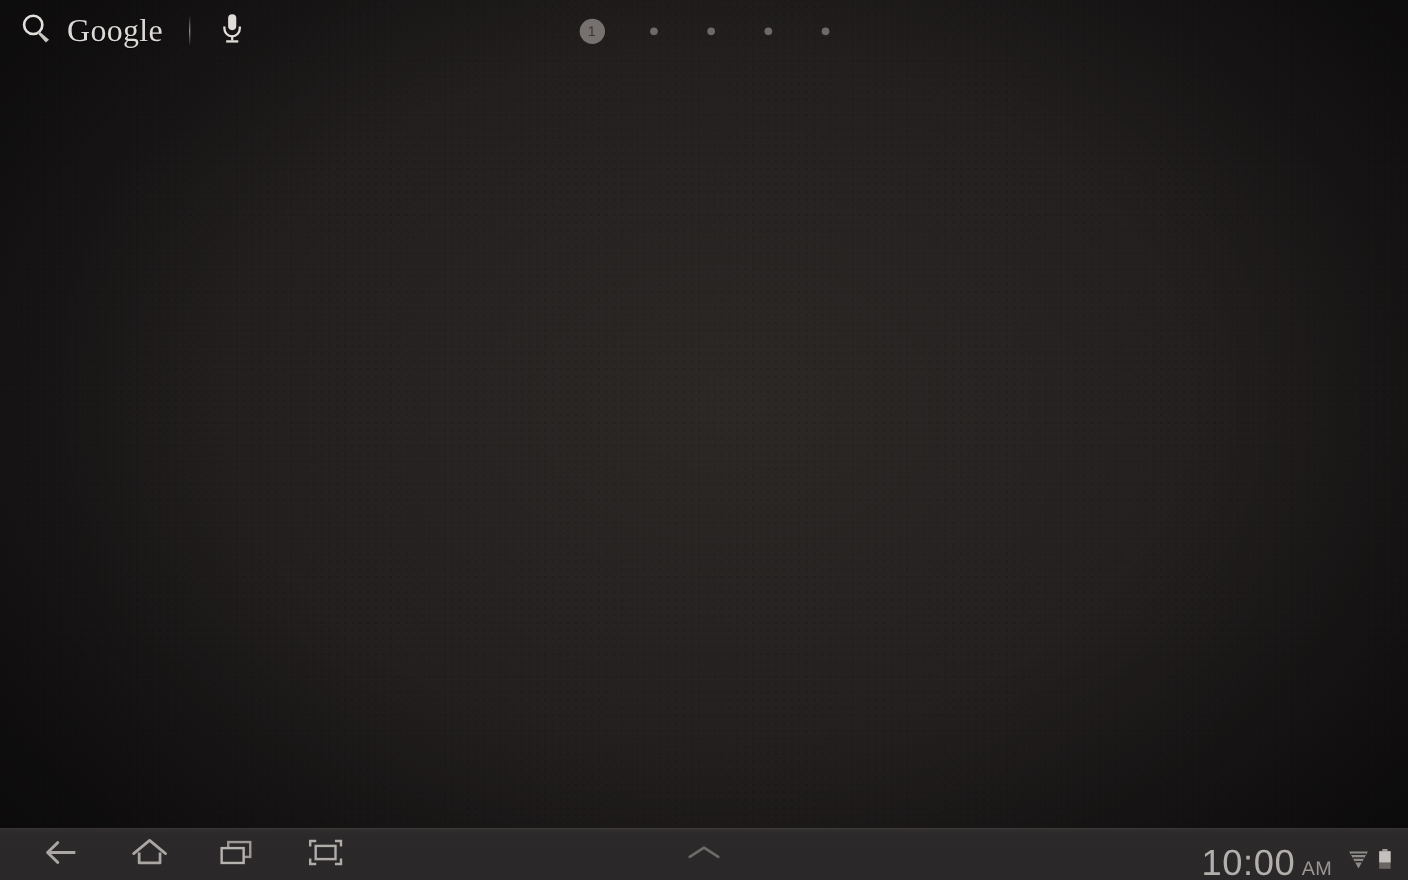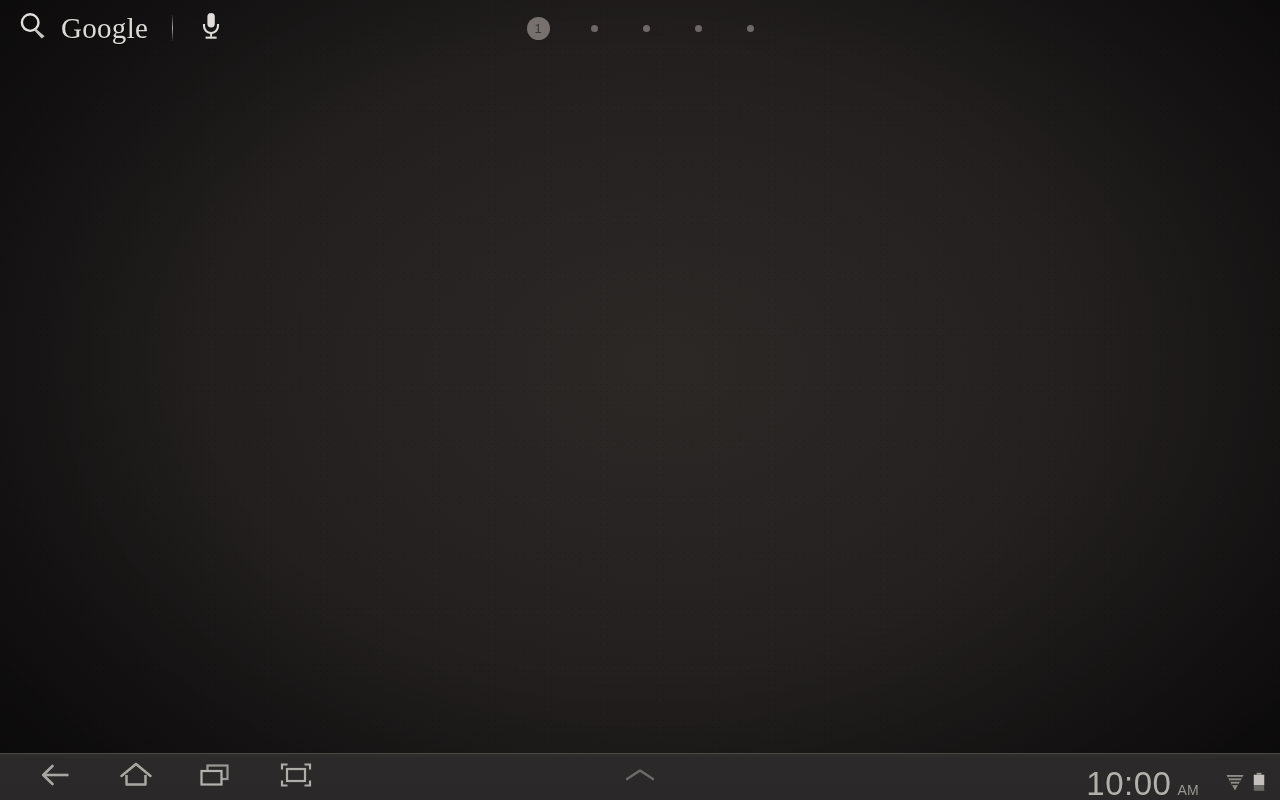--- a/index.html
+++ b/index.html
@@ -251,37 +251,37 @@
     display: flex;
     align-items: center;
     justify-content: center;
   }
 
   .status-cluster {
     display: flex;
     align-items: flex-end;
     padding-right: 14px;
     height: 46px;
-    gap: 16px;
+    gap: 4px;
   }
 
   .clock {
     display: flex;
     align-items: baseline;
     margin-right: 10px;
   }
   .clock-time {
     font-size: 33px;
     color: #b3afac;
     line-height: 1;
     letter-spacing: 0.5px;
     font-weight: 400;
   }
   .clock-ampm {
-    font-size: 14px;
+    font-size: 18px;
     color: #9a9693;
     margin-left: 6px;
     line-height: 1;
     letter-spacing: 0.3px;
   }
 
   .status-icons {
     display: flex;
     align-items: flex-end;
     gap: 7px;

